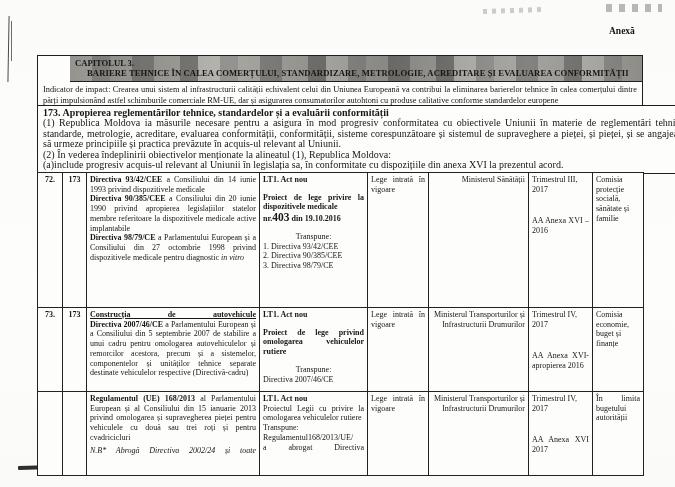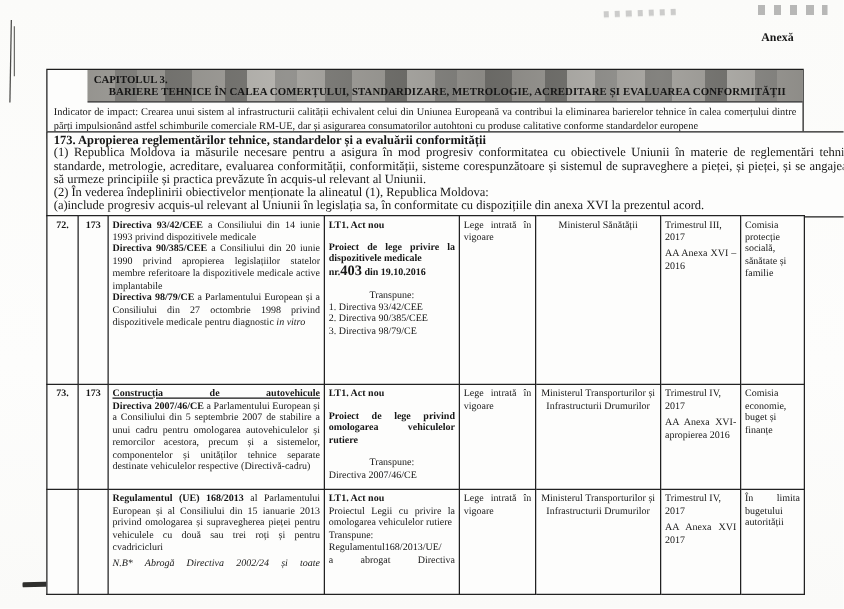--- a/index.html
+++ b/index.html
@@ -42,32 +42,32 @@
   .boxB .t{font-weight:bold;}
   .boxB p{margin:0;text-align:justify;}
 
   
   table.measures{position:absolute;left:37px;top:172px;width:606px;border-collapse:collapse;
     table-layout:fixed;font-size:8px;line-height:9.7px;background:#fdfdfc;border:1.4px solid #1e1e1e;}
   table.measures td{border:1px solid #222;vertical-align:top;padding:2px 3px;overflow:hidden;}
   .c-num,.c-art{text-align:center;font-weight:bold;padding-top:3px;}
   .c-desc{text-align:justify;}
   .c-status{text-align:justify;}
-  .c-min{text-align:center;}
+  .c-min{text-align:right;}
   .bold{font-weight:bold;}
   .jp{text-align:justify;}
   .mt8{margin-top:8px;}
   .mt10{margin-top:10px;}
   .desc-head{font-weight:bold;text-decoration:underline;text-align:justify;text-align-last:justify;}
   .desc-note{margin-top:3px;font-style:italic;text-align:justify;text-align-last:justify;}
   .nr-line{font-weight:bold;margin-top:1px;}
   .nr-big{font-size:11.5px;}
   .tr-label-c{text-align:center;margin-top:8px;}
   .spread-last{text-align:justify;text-align-last:justify;}
-  .c-term .term2{margin-top:4px;text-align:justify;}
+  .c-term .term2{margin-top:22px;text-align:justify;}
 </style>
 </head>
 <body>
 
 <div class="page">
 
   <div class="spine1"></div>
   <div class="spine2"></div>
   <div class="squiggle"></div>
   <div class="stamp"></div>

